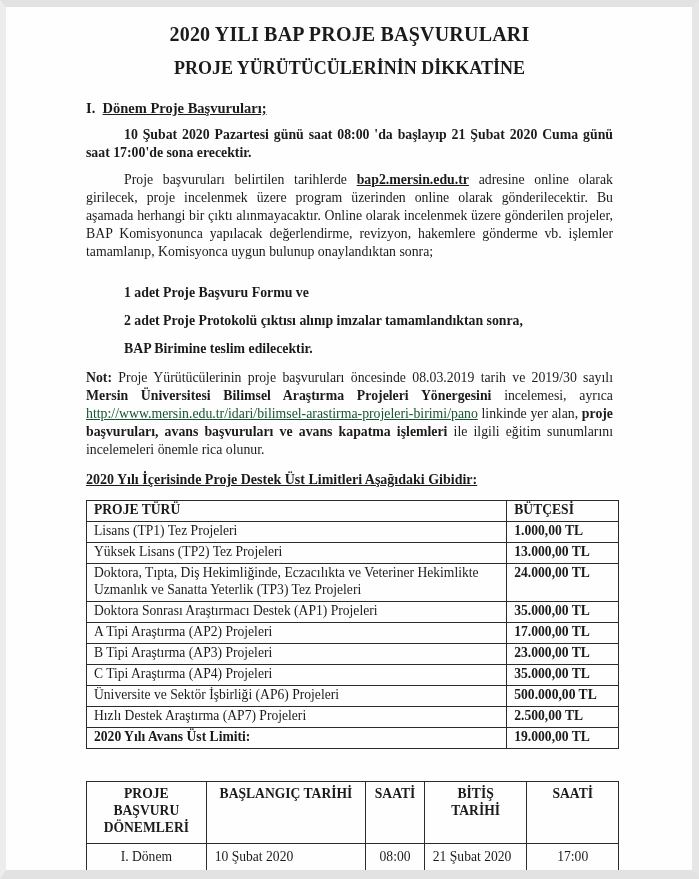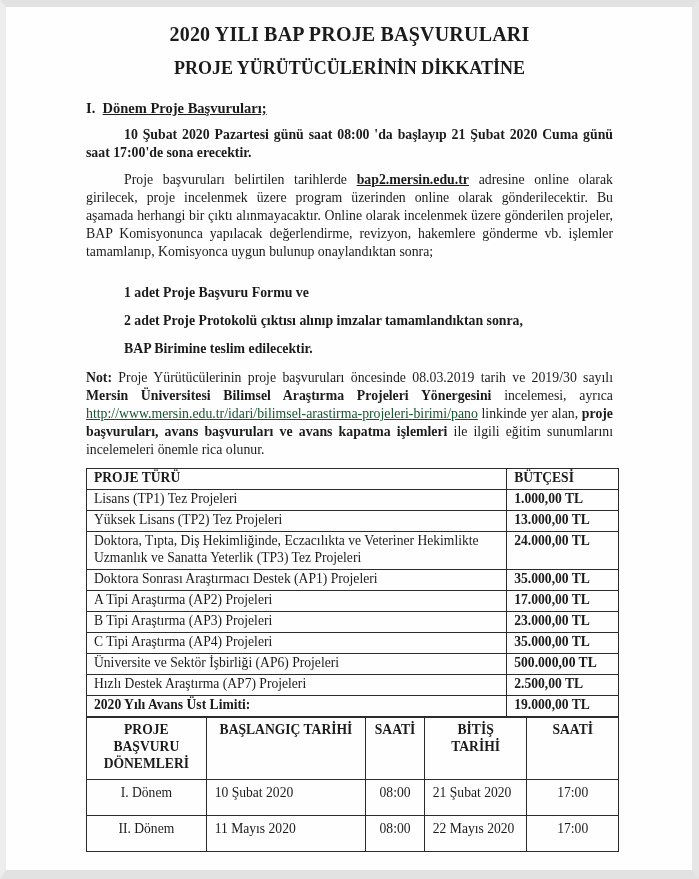--- a/index.html
+++ b/index.html
@@ -71,21 +71,21 @@
     font-weight: bold;
     text-decoration: underline;
     margin: 13px 0 12px 0;
   }
   table {
     border-collapse: collapse;
     width: 533px;
     font-size: 13.6px;
   }
   table, th, td { border: 1.6px solid #2b2b2b; }
-  #limits-table { }
+  #limits-table { margin-bottom: 32px; }
   #limits-table th, #limits-table td {
     padding: 1px 7px 2px 7px;
     text-align: left;
     vertical-align: top;
     line-height: 1.25;
   }
   #limits-table th { font-weight: bold; }
   #limits-table .col-type  { width: 79%; }
   #limits-table .col-budget{ width: 21%; }
   #limits-table td.budget-cell { font-weight: bold; }
@@ -126,20 +126,21 @@
     <p class="body-par indent"><span>Proje başvuruları belirtilen tarihlerde </span><a class="bold-link">bap2.mersin.edu.tr</a><span> adresine online olarak girilecek, proje incelenmek üzere program üzerinden online olarak gönderilecektir. Bu aşamada herhangi bir çıktı alınmayacaktır. Online olarak incelenmek üzere gönderilen projeler, BAP Komisyonunca yapılacak değerlendirme, revizyon, hakemlere gönderme vb. işlemler tamamlanıp, Komisyonca uygun bulunup onaylandıktan sonra;</span></p>
 
     <ul class="req-list">
       <li>1 adet Proje Başvuru Formu ve</li>
       <li>2 adet Proje Protokolü çıktısı alınıp imzalar tamamlandıktan sonra,</li>
       <li>BAP Birimine teslim edilecektir.</li>
     </ul>
 
     <p class="body-par"><b>Not:</b><span> Proje Yürütücülerinin proje başvuruları öncesinde 08.03.2019 tarih ve 2019/30 sayılı </span><b>Mersin Üniversitesi Bilimsel Araştırma Projeleri Yönergesini</b><span> incelemesi, ayrıca </span><a class="doc-link">http://www.mersin.edu.tr/idari/bilimsel-arastirma-projeleri-birimi/pano</a><span> linkinde yer alan, </span><b>proje başvuruları, avans başvuruları ve avans kapatma işlemleri</b><span> ile ilgili eğitim sunumlarını incelemeleri önemle rica olunur.</span></p>
 
+    <div class="limits-heading">2020 Yılı İçerisinde Proje Destek Üst Limitleri Aşağıdaki Gibidir:</div>
 
     <table id="limits-table">
       <tbody>
         <tr>
           <th class="col-type">PROJE TÜRÜ</th>
           <th class="col-budget">BÜTÇESİ</th>
         </tr>
         <tr>
           <td>Lisans (TP1) Tez Projeleri</td>
           <td class="budget-cell">1.000,00 TL</td>

